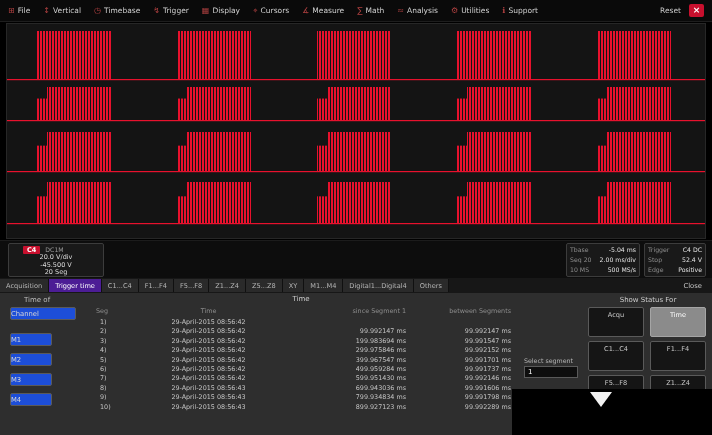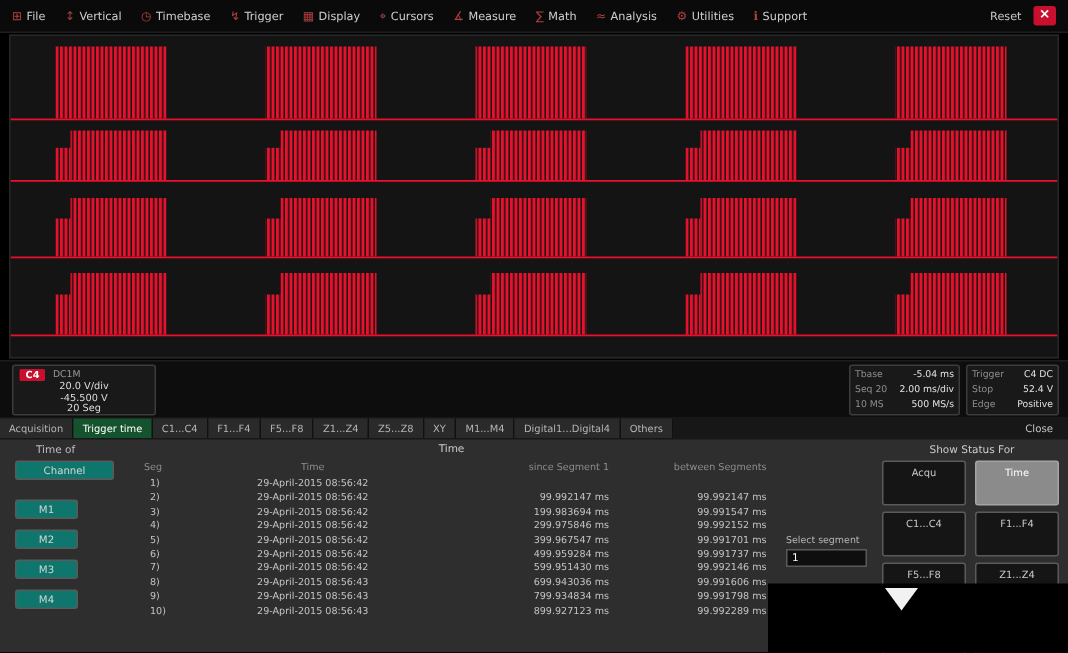--- a/index.html
+++ b/index.html
@@ -21,21 +21,21 @@
 
   
   .plot{position:absolute;left:6px;top:23px;width:700px;height:216px;background:#141414;
     border:1px solid #272727}
   .plot svg{display:block}
 
   
   .descbar{position:absolute;left:0;top:240px;width:712px;height:38px;background:#0d0d0d;
     border-top:1px solid #1c1c1c}
   .chanbox{position:absolute;left:8px;top:2px;width:96px;height:34px;background:#191919;
-    border:1px solid #3c3c3c;border-radius:2px;padding:1px 4px}
+    border:1px solid #3c3c3c;border-radius:2px;padding:1px 14px}
   .chan-head{display:flex;align-items:center;gap:5px;height:9px}
   .chan-chip{display:inline-block;background:#c8102e;color:#fff;font-size:6.5px;font-weight:bold;
     line-height:8px;padding:0 4px;border-radius:1px}
   .chan-coupling{font-size:6.2px;color:#9a9a9a}
   .chan-lines{text-align:center}
   .chan-line{font-size:6.5px;color:#ddd;line-height:7.6px}
   .infobox{position:absolute;top:2px;height:34px;background:#191919;border:1px solid #3c3c3c;
     border-radius:2px;padding:1px 0}
   .infobox.tbase{left:566px;width:74px}
   .infobox.trig{left:644px;width:62px}
@@ -43,28 +43,28 @@
   .inforow .k{font-size:6.2px;color:#8d8d8d}
   .inforow .v{font-size:6.2px;color:#e0e0e0}
 
   
   .dialog{position:absolute;left:0;top:278px;width:712px;height:157px;background:#2e2e2e}
   .tabsbar{position:absolute;left:0;top:0;width:712px;height:15px;background:#171717;
     display:flex;align-items:center}
   .tabs{display:flex;align-items:stretch}
   .tab{font-size:6.6px;color:#b5b5b5;background:#2a2a2a;border-right:1px solid #101010;
     padding:3px 6px 2px 6px;white-space:nowrap;cursor:default}
-  .tab.active{background:#14532d;color:#fff}
+  .tab.active{background:#4c1d95;color:#fff}
   .tab-close{margin-left:auto;font-size:6.8px;color:#c5c5c5;padding:3px 10px 2px 6px}
   .dcontent{position:absolute;left:0;top:15px;width:712px;height:142px}
 
   .lbl{font-size:7px;color:#bdbdbd}
   .timeof{position:absolute;left:24px;top:3px}
-  .btn{background:#0f766e;border:1px solid #5a5a5a;border-radius:2px;color:#d5d5d5;
-    font-size:6.8px;text-align:center;cursor:default}
+  .btn{background:#1d4ed8;border:1px solid #5a5a5a;border-radius:2px;color:#d5d5d5;
+    font-size:6.8px;cursor:default}
   .channel{position:absolute;left:10px;top:14px;width:66px;height:13px;line-height:12px}
   .mbtns{position:absolute;left:10px;top:40px;display:flex;flex-direction:column;gap:7px}
   .mbtn{width:42px;height:13px;line-height:12px}
 
   .ttable{position:absolute;left:86px;top:2px;width:430px}
   .t-title{text-align:center;font-size:7px;color:#cccccc;height:12px}
   .t-head,.t-row{display:grid;grid-template-columns:40px 165px 115px 105px}
   .t-head{font-size:6.4px;color:#8d8d8d;height:11px}
   .t-row{font-size:6.4px;color:#c4c4c4;line-height:9.4px}
   .c-seg{text-align:left;padding-left:14px}

